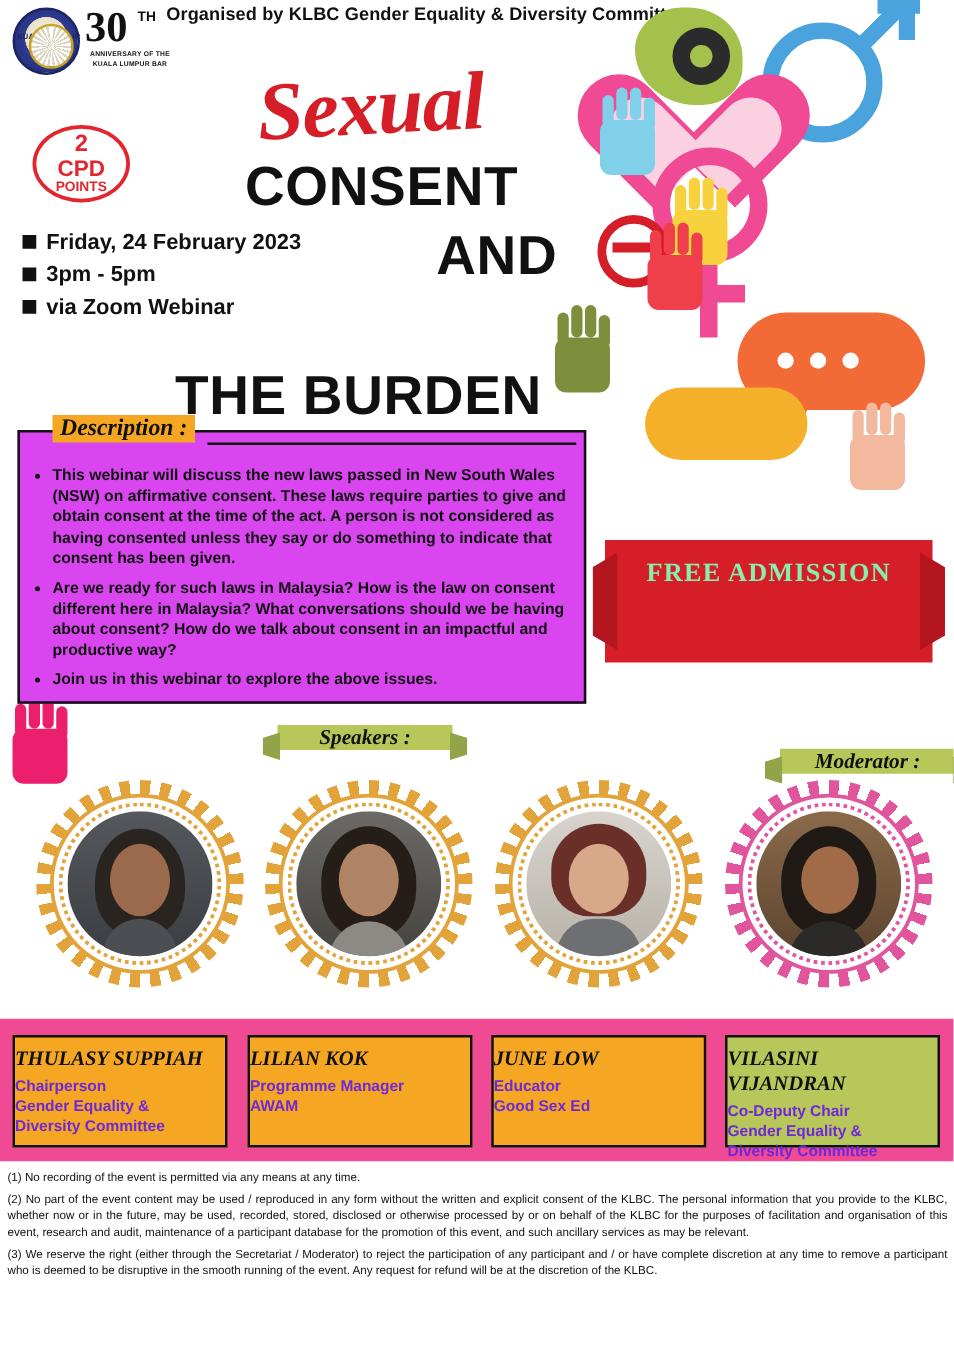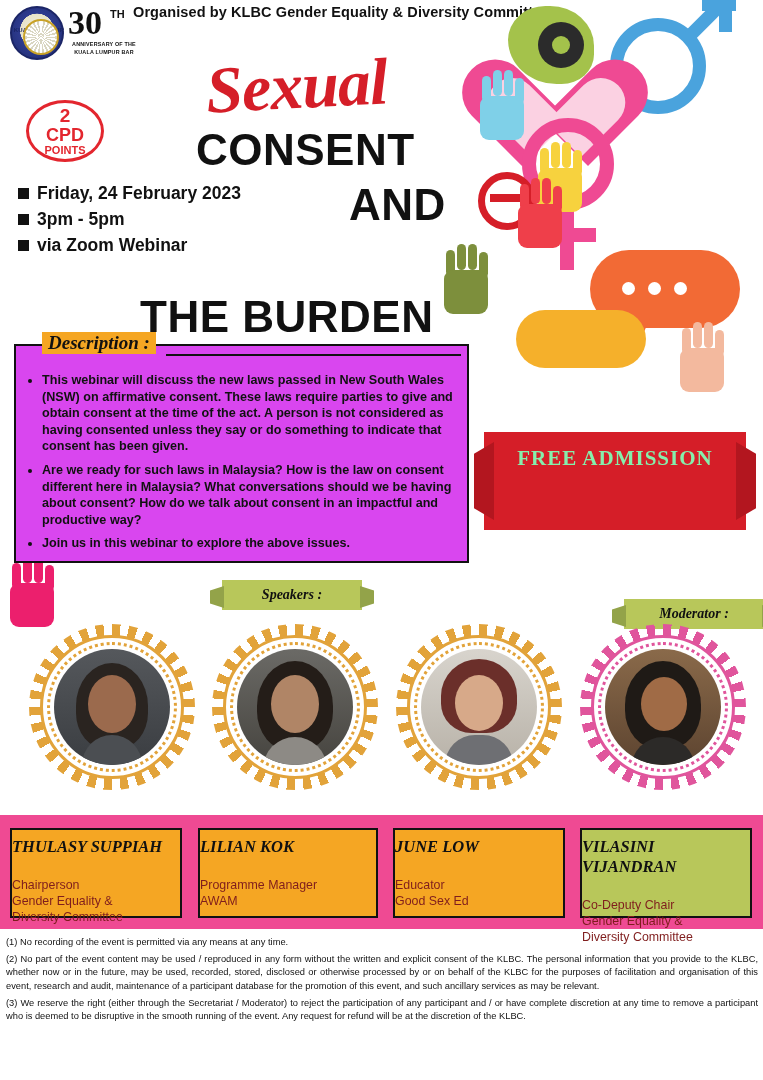--- a/index.html
+++ b/index.html
@@ -147,22 +147,22 @@
   .free-box:after{
     content:""; position:absolute; right:-10px; top:10px; width:20px; height:78px; background:#b3161f;
     clip-path:polygon(0 0,0 100%,100% 85%,100% 15%);
   }
   .free-1 { font-family:"Liberation Serif", serif; font-size:21px; font-weight:700; letter-spacing:1px; }
   .free-2 { font-family:"Liberation Serif", serif; font-size:14px; font-weight:700; letter-spacing:.6px; margin-top:4px; }
   .free-3 { font-family:"Liberation Serif", serif; font-size:13.5px; font-weight:700; margin-top:6px; }
 
   
   .ribbon {
-    position:absolute; height:30px; background:#b8c75a; display:flex; align-items:center; justify-content:center;
-    font-family:"Liberation Serif", serif; font-style:italic; font-weight:700; font-size:14px; color:#111;
+    position:absolute; height:20px; background:#b8c75a; display:flex; align-items:flex-end; justify-content:center;
+    font-family:"Liberation Serif", serif; font-style:italic; font-weight:700; font-size:17px; color:#111;
   }
   .ribbon.speakers { left:222px; top:580px; width:140px; }
   .ribbon.moderator { left:624px; top:580px; width:140px;margin-top:19px; }
   .ribbon:before{ content:""; position:absolute; left:-12px; top:6px; width:14px; height:22px; background:#93a349; clip-path:polygon(100% 0,100% 100%,0 80%,0 20%); }
   .ribbon:after{ content:""; position:absolute; right:-12px; top:6px; width:14px; height:22px; background:#93a349; clip-path:polygon(0 0,0 100%,100% 80%,100% 20%); }
 
   
   .medal { position:absolute; top:624px; width:166px; height:166px; }
   .medal .burst {
     position:absolute; inset:0; border-radius:50%;
@@ -175,21 +175,21 @@
   .m1 { left:29px; --c:#e2a33a; } .m2 { left:212px; --c:#e2a33a; }
   .m3 { left:396px; --c:#e2a33a; } .m4 { left:580px; --c:#e0559c; }
 
   .face { position:absolute; inset:0; }
   .sk { position:absolute; border-radius:50%; }
 
   
   .strip { position:absolute; left:0; top:815px; width:763px; height:114px; background:#ef4a93; }
   .card { position:absolute; top:828px; height:90px; border:2px solid #111; text-align:left; padding-top:7px; }
   .card .nm { font-family:"Liberation Serif", serif; font-style:italic; font-weight:700; font-size:16.5px; color:#111; }
-  .card .rl { font-size:12.4px; font-weight:400; color:#7f1d1d; line-height:1.3; margin-top:20px; }
+  .card .rl { font-size:12.4px; font-weight:700; color:#6d28d9; line-height:1.3; margin-top:4px; }
   .c1 { left:10px; width:172px; background:#f5a623; }
   .c2 { left:198px; width:180px; background:#f5a623; }
   .c3 { left:393px; width:172px; background:#f5a623; }
   .c4 { left:580px; width:172px; background:#b8c75a; }
 
   
   .terms { position:absolute; left:6px; top:936px; width:752px; font-size:9.3px; color:#111; line-height:1.42; }
   .terms p { margin:0 0 4px 0; text-align:justify; }
 </style>
 </head>

